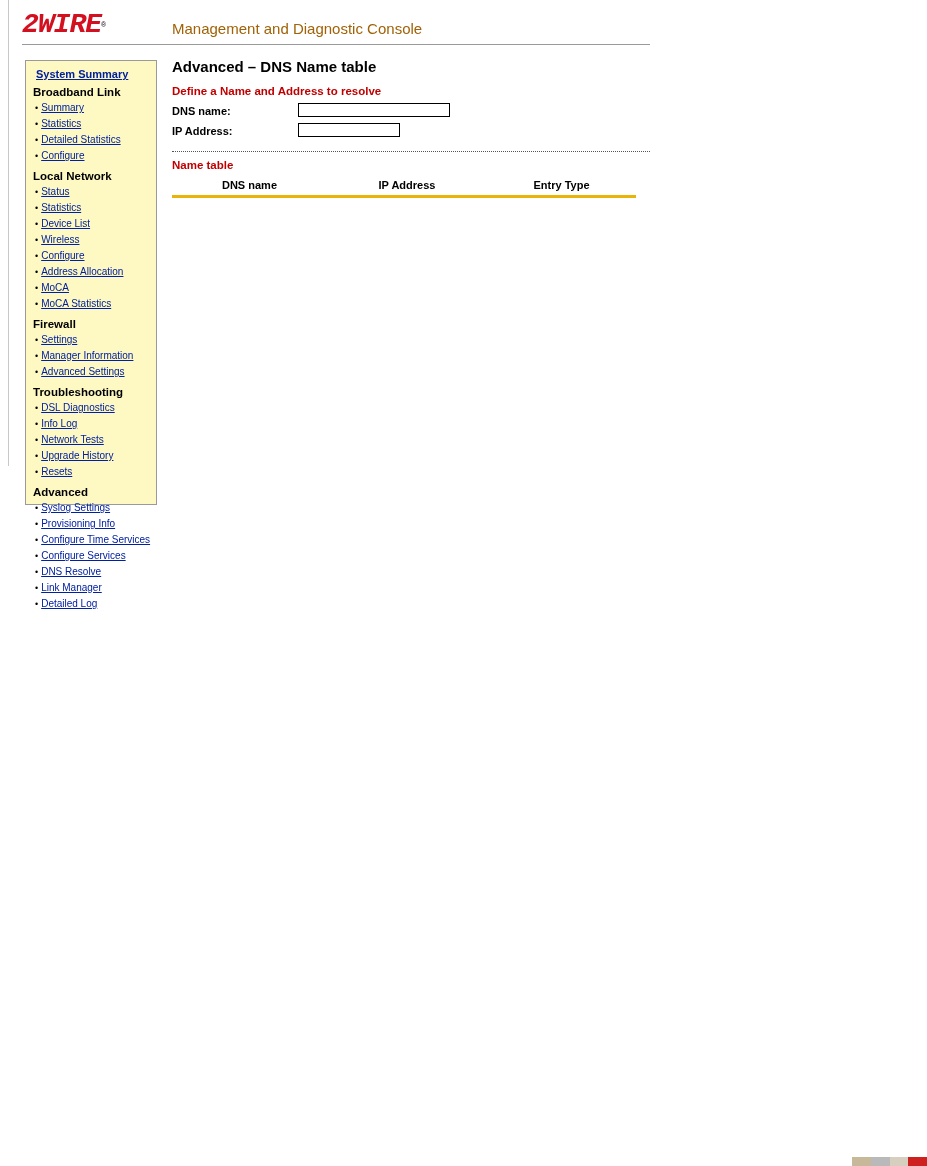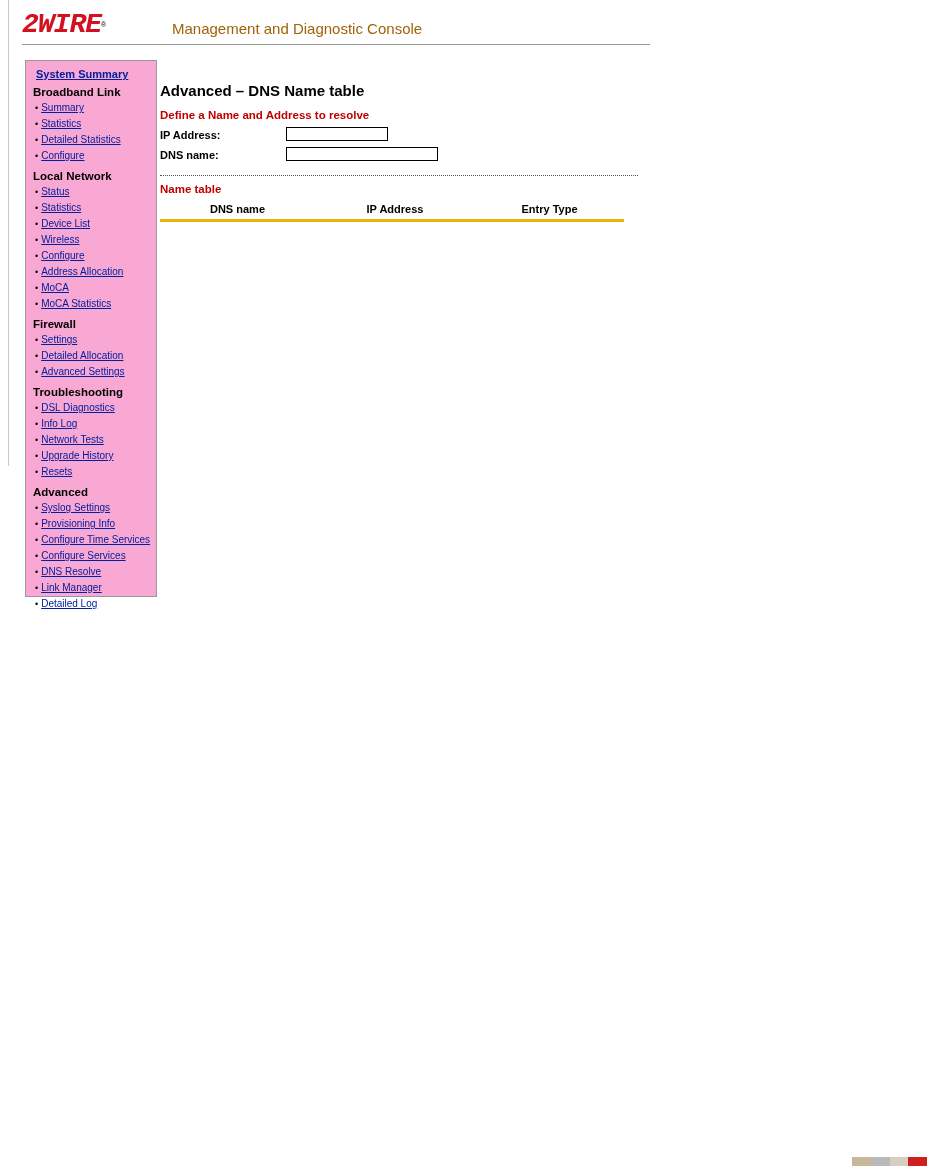--- a/index.html
+++ b/index.html
@@ -75,23 +75,23 @@
     height: 466px;
     background: #c8c8c8;
   }
 
   
   #sidebar {
     position: absolute;
     left: 25px;
     top: 60px;
     width: 132px;
-    height: 537px;
+    height: 445px;
     border: 1px solid #9a9a9a;
-    background: #f9a8d4;
+    background: #fef9c3;
     box-sizing: border-box;
     padding: 7px 0 0 0;
   }
   .nav-top {
     margin: 0 0 6px 10px;
     font-size: 11px;
     font-weight: bold;
     color: #00209f;
     text-decoration: underline;
     cursor: pointer;
@@ -118,24 +118,23 @@
     font-size: 9px;
     margin-right: 3px;
   }
   .nav-item .nav-label {
     text-decoration: underline;
   }
 
   
   #main {
     position: absolute;
-    left: 160px;
+    left: 172px;
     top: 58px;
     width: 470px;
-    margin-top: 24px;
   }
   #page-title {
     font-family: "Liberation Sans", sans-serif;
     font-size: 15px;
     font-weight: bold;
     color: #000000;
     margin: 0 0 10px 0;
     white-space: nowrap;
   }
   .section-heading {
@@ -254,21 +253,21 @@
       <div class="nav-item"><span class="bullet">•</span><span class="nav-label">Status</span></div>
       <div class="nav-item"><span class="bullet">•</span><span class="nav-label">Statistics</span></div>
       <div class="nav-item"><span class="bullet">•</span><span class="nav-label">Device List</span></div>
       <div class="nav-item"><span class="bullet">•</span><span class="nav-label">Wireless</span></div>
       <div class="nav-item"><span class="bullet">•</span><span class="nav-label">Configure</span></div>
       <div class="nav-item"><span class="bullet">•</span><span class="nav-label">Address Allocation</span></div>
       <div class="nav-item"><span class="bullet">•</span><span class="nav-label">MoCA</span></div>
       <div class="nav-item"><span class="bullet">•</span><span class="nav-label">MoCA Statistics</span></div>
       <div class="nav-group-title">Firewall</div>
       <div class="nav-item"><span class="bullet">•</span><span class="nav-label">Settings</span></div>
-      <div class="nav-item"><span class="bullet">•</span><span class="nav-label">Detailed Allocation</span></div>
+      <div class="nav-item"><span class="bullet">•</span><span class="nav-label">Manager Information</span></div>
       <div class="nav-item"><span class="bullet">•</span><span class="nav-label">Advanced Settings</span></div>
       <div class="nav-group-title">Troubleshooting</div>
       <div class="nav-item"><span class="bullet">•</span><span class="nav-label">DSL Diagnostics</span></div>
       <div class="nav-item"><span class="bullet">•</span><span class="nav-label">Info Log</span></div>
       <div class="nav-item"><span class="bullet">•</span><span class="nav-label">Network Tests</span></div>
       <div class="nav-item"><span class="bullet">•</span><span class="nav-label">Upgrade History</span></div>
       <div class="nav-item"><span class="bullet">•</span><span class="nav-label">Resets</span></div>
       <div class="nav-group-title">Advanced</div>
       <div class="nav-item"><span class="bullet">•</span><span class="nav-label">Syslog Settings</span></div>
       <div class="nav-item"><span class="bullet">•</span><span class="nav-label">Provisioning Info</span></div>
@@ -279,27 +278,27 @@
       <div class="nav-item"><span class="bullet">•</span><span class="nav-label">Detailed Log</span></div>
     </div>
 </div>
 
 <div id="main">
   <div id="page-title">Advanced – DNS Name table</div>
 
   <div class="section-heading">Define a Name and Address to resolve</div>
 
   <div class="form-row">
+    <span class="form-label">DNS name:</span>
+    <input class="text-field" id="dns-name-input" type="text" value="" style="">
+  </div>
+
+  <div class="form-row">
     <span class="form-label">IP Address:</span>
     <input class="text-field" id="ip-address-input" type="text" value="" style="">
-  </div>
-
-  <div class="form-row">
-    <span class="form-label">DNS name:</span>
-    <input class="text-field" id="dns-name-input" type="text" value="" style="">
   </div>
 
 
   <div class="dotted-sep"></div>
 
   <div class="section-heading" id="name-table-heading">Name table</div>
 
   <table class="name-table">
     <thead>
       <tr>

